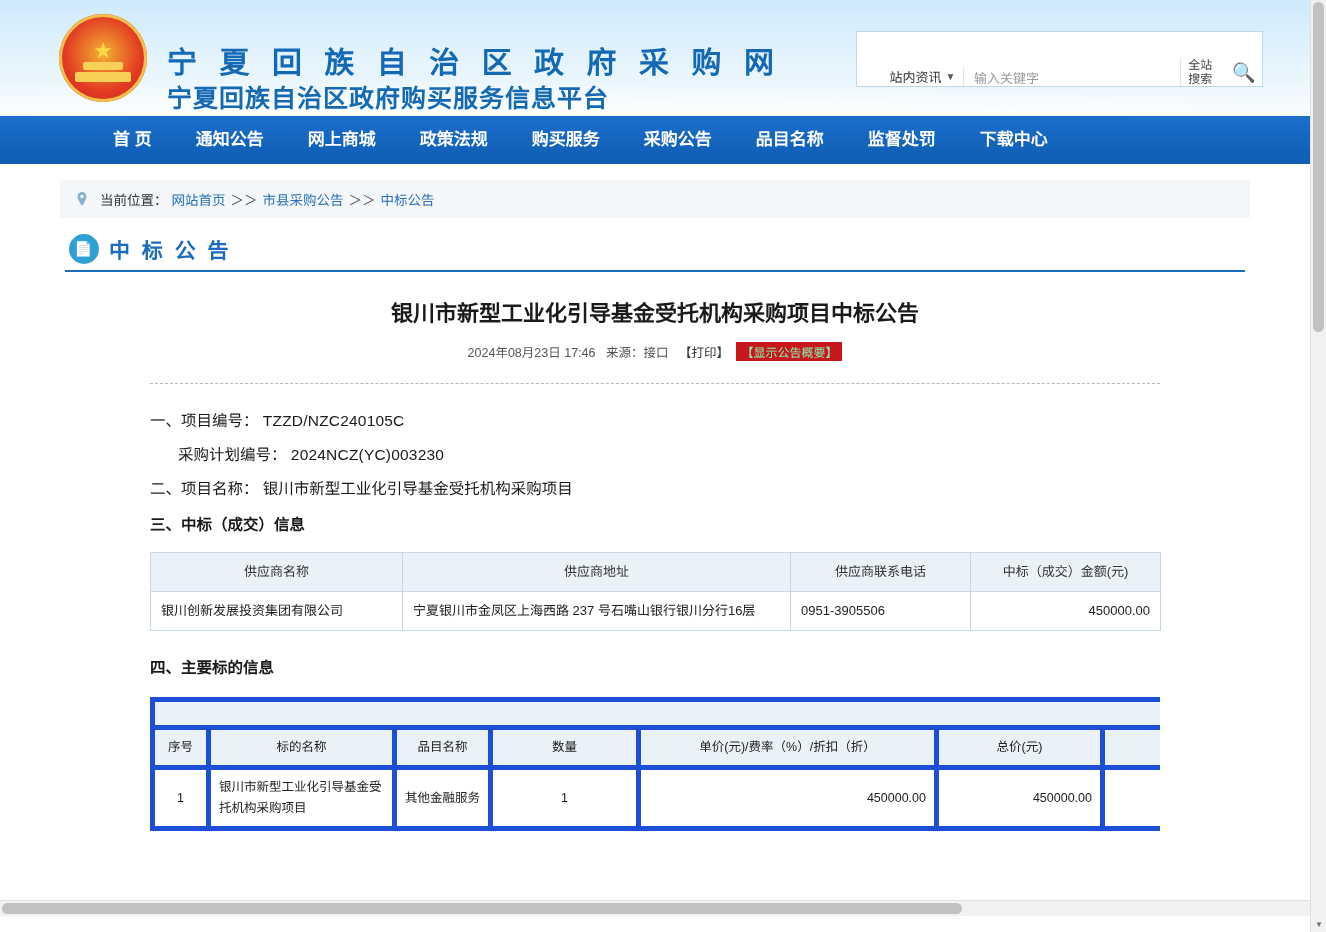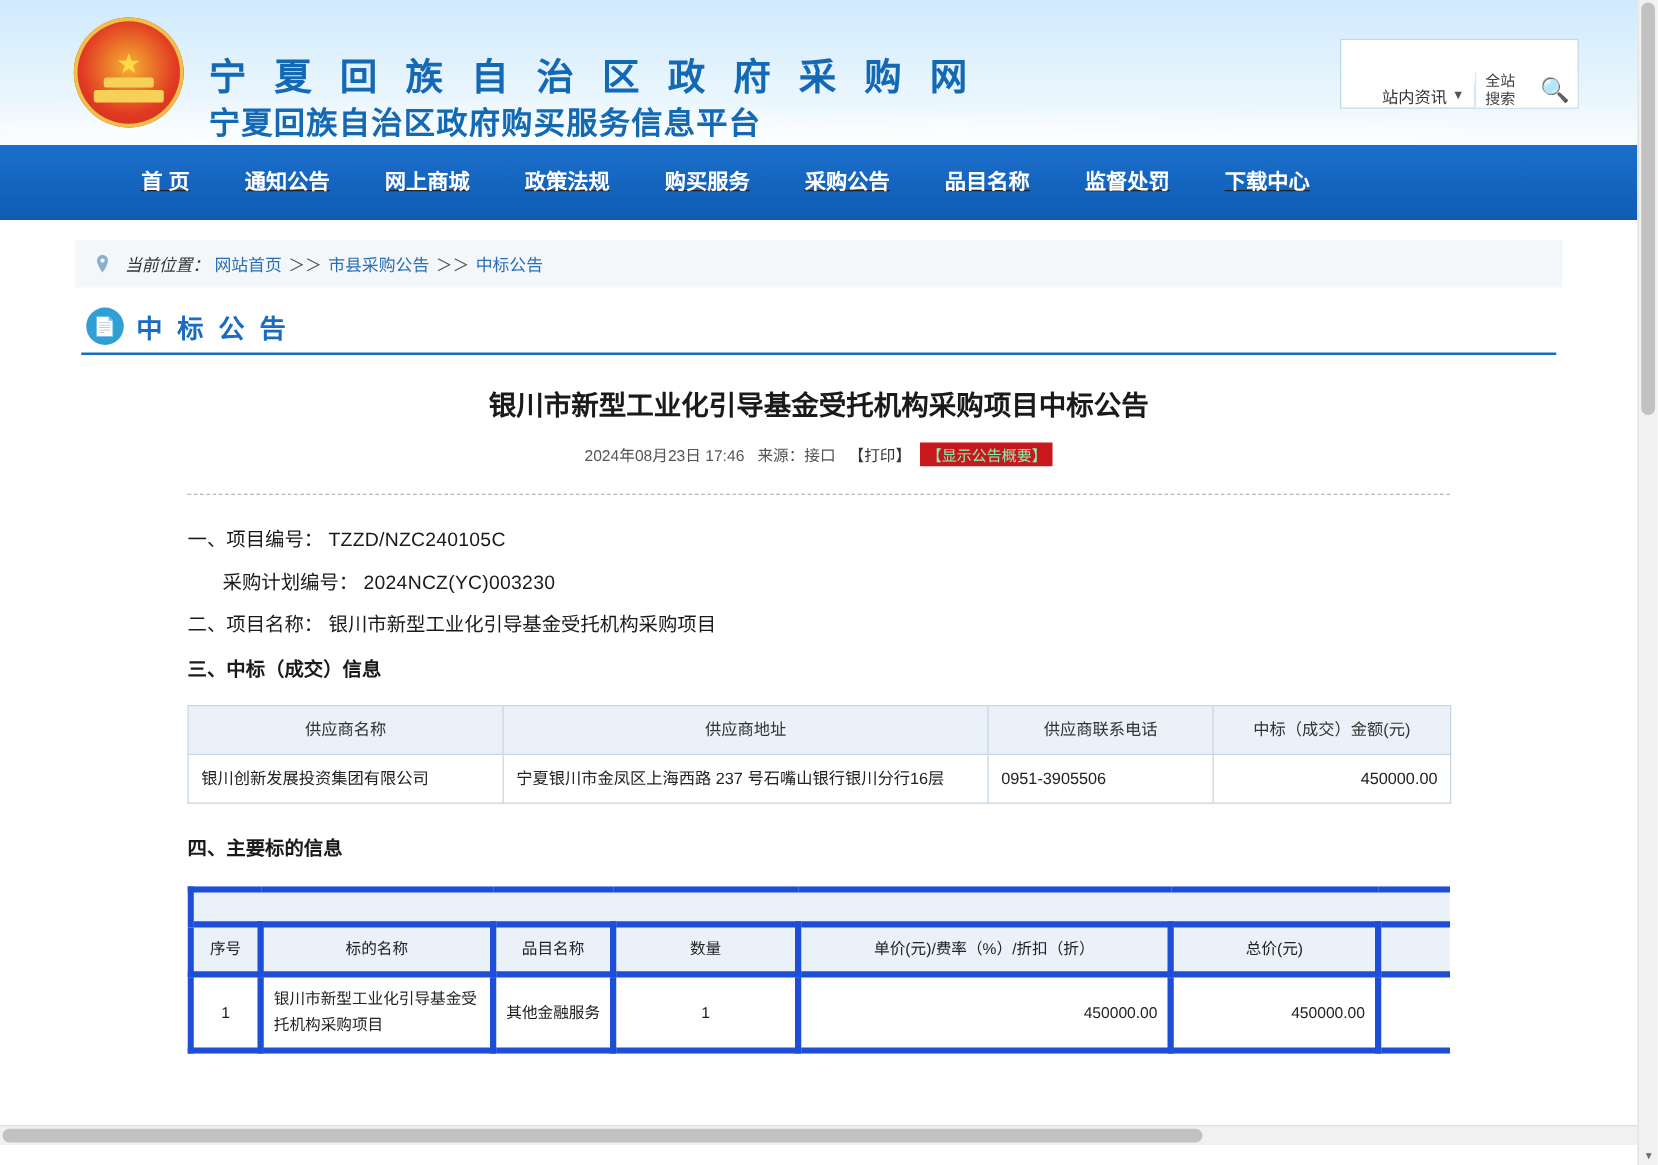--- a/index.html
+++ b/index.html
@@ -140,24 +140,23 @@
     text-align: center;
   }
   .search-btn .mag {
     font-size: 19px;
     color: #1a73c8;
     line-height: 1;
   }
 
   
   .nav {
-    height: 60px;
+    height: 48px;
     background: #1064c0;
     background: linear-gradient(180deg,#1b6fcb 0%, #0f5cb3 100%);
-    text-decoration: underline;
   }
   .nav-inner {
     width: 1232px;
     margin: 0 auto;
     height: 100%;
     display: flex;
     align-items: center;
     justify-content: flex-start;
     padding-left: 52px;
   }
@@ -181,21 +180,21 @@
     align-items: center;
     padding-left: 14px;
   }
   .pin-icon {
     width: 16px; height: 16px;
     margin-right: 10px;
     position: relative;
     color: #7fa6c4;
   }
   .pin-icon svg { display: block; }
-  .crumb-label { color: #333; font-size: 13.5px; margin-right: 4px; font-style: italic;}
+  .crumb-label { color: #333; font-size: 13.5px; margin-right: 4px;}
   .crumb-link { color: #2a6fb5; font-size: 13.5px; cursor: pointer; }
   .crumb-sep { color: #555; font-size: 13.5px; margin: 0 5px; }
 
   
   .sec-title-wrap {
     width: 1180px;
     margin: 16px auto 0;
     border-bottom: 2px solid #1a6cc0;
     padding-bottom: 6px;
     display: flex;
@@ -384,20 +383,21 @@
       <div class="site-title">
         <div class="line1">宁 夏 回 族 自 治 区 政 府 采 购 网</div>
         <div class="line2">宁夏回族自治区政府购买服务信息平台</div>
       </div>
 
       <div class="search-box">
         <div class="search-cat">
           <span>站内资讯</span>
           <span class="caret">▼</span>
         </div>
+        <input class="search-input" type="text" placeholder="输入关键字" style="">
         <div class="search-btn">
           <div>
             <div class="txt">全站</div>
             <div class="txt">搜索</div>
           </div>
           <div class="mag">🔍</div>
         </div>
       </div>
     </div>
   </div>

